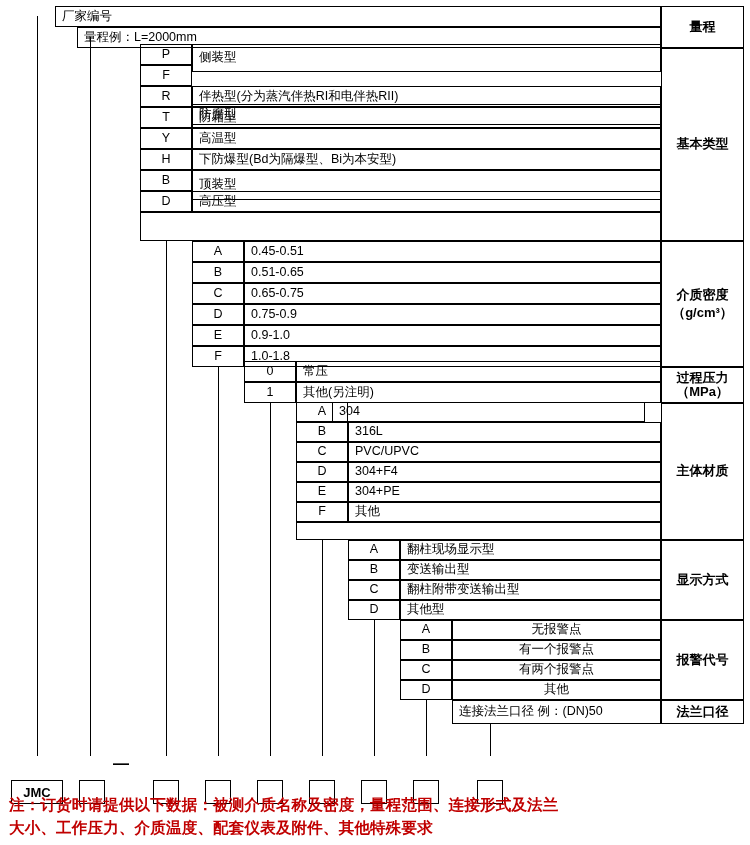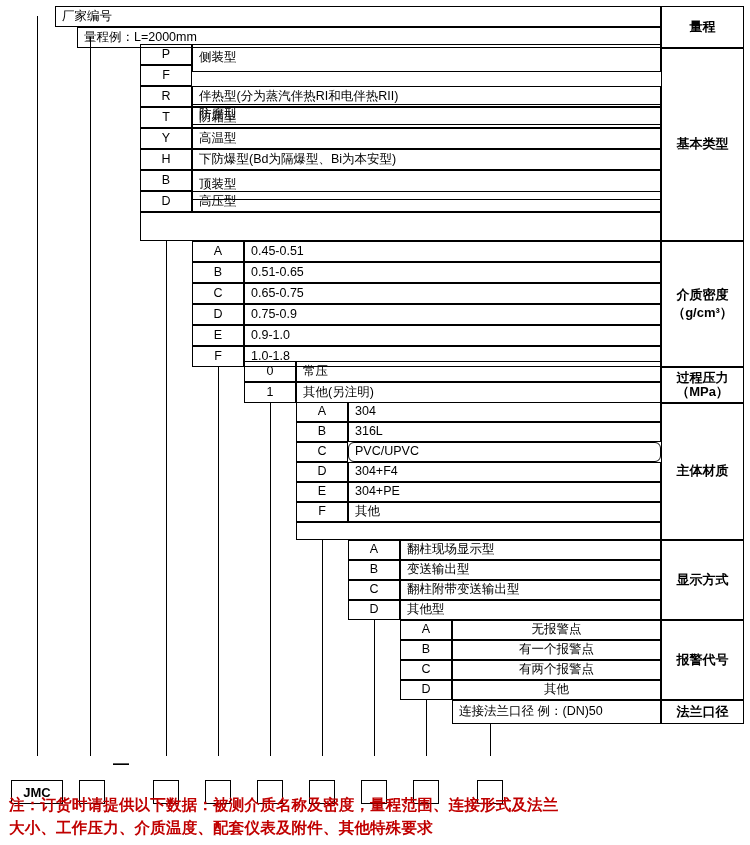--- a/index.html
+++ b/index.html
@@ -219,35 +219,35 @@
     </div>
 
   <div class="cell bx rightcat" style="left:661px; top:367px; width:83px; height:36px;">
     <span>过程压力</span>
     <span>（MPa）</span>
   </div>
 
   <div class="cell bx code" style="left:296px; top:402px; width:52px; height:20px;">
       <span>A</span>
     </div>
-  <div class="cell bx txt" style="left:348px; top:402px; width:313px; height:20px;">
+  <div class="cell bx txt" style="left:332px; top:402px; width:313px; height:20px;">
       <span>304</span>
     </div>
 
   <div class="cell bx code" style="left:296px; top:422px; width:52px; height:20px;">
       <span>B</span>
     </div>
   <div class="cell bx txt" style="left:348px; top:422px; width:313px; height:20px;">
       <span>316L</span>
     </div>
 
   <div class="cell bx code" style="left:296px; top:442px; width:52px; height:20px;">
       <span>C</span>
     </div>
-  <div class="cell bx txt" style="left:348px; top:442px; width:313px; height:20px;border-radius:6px;">
+  <div class="cell bx txt" style="left:348px; top:442px; width:313px; height:20px;">
       <span>PVC/UPVC</span>
     </div>
 
   <div class="cell bx code" style="left:296px; top:462px; width:52px; height:20px;">
       <span>D</span>
     </div>
   <div class="cell bx txt" style="left:348px; top:462px; width:313px; height:20px;">
       <span>304+F4</span>
     </div>
 

